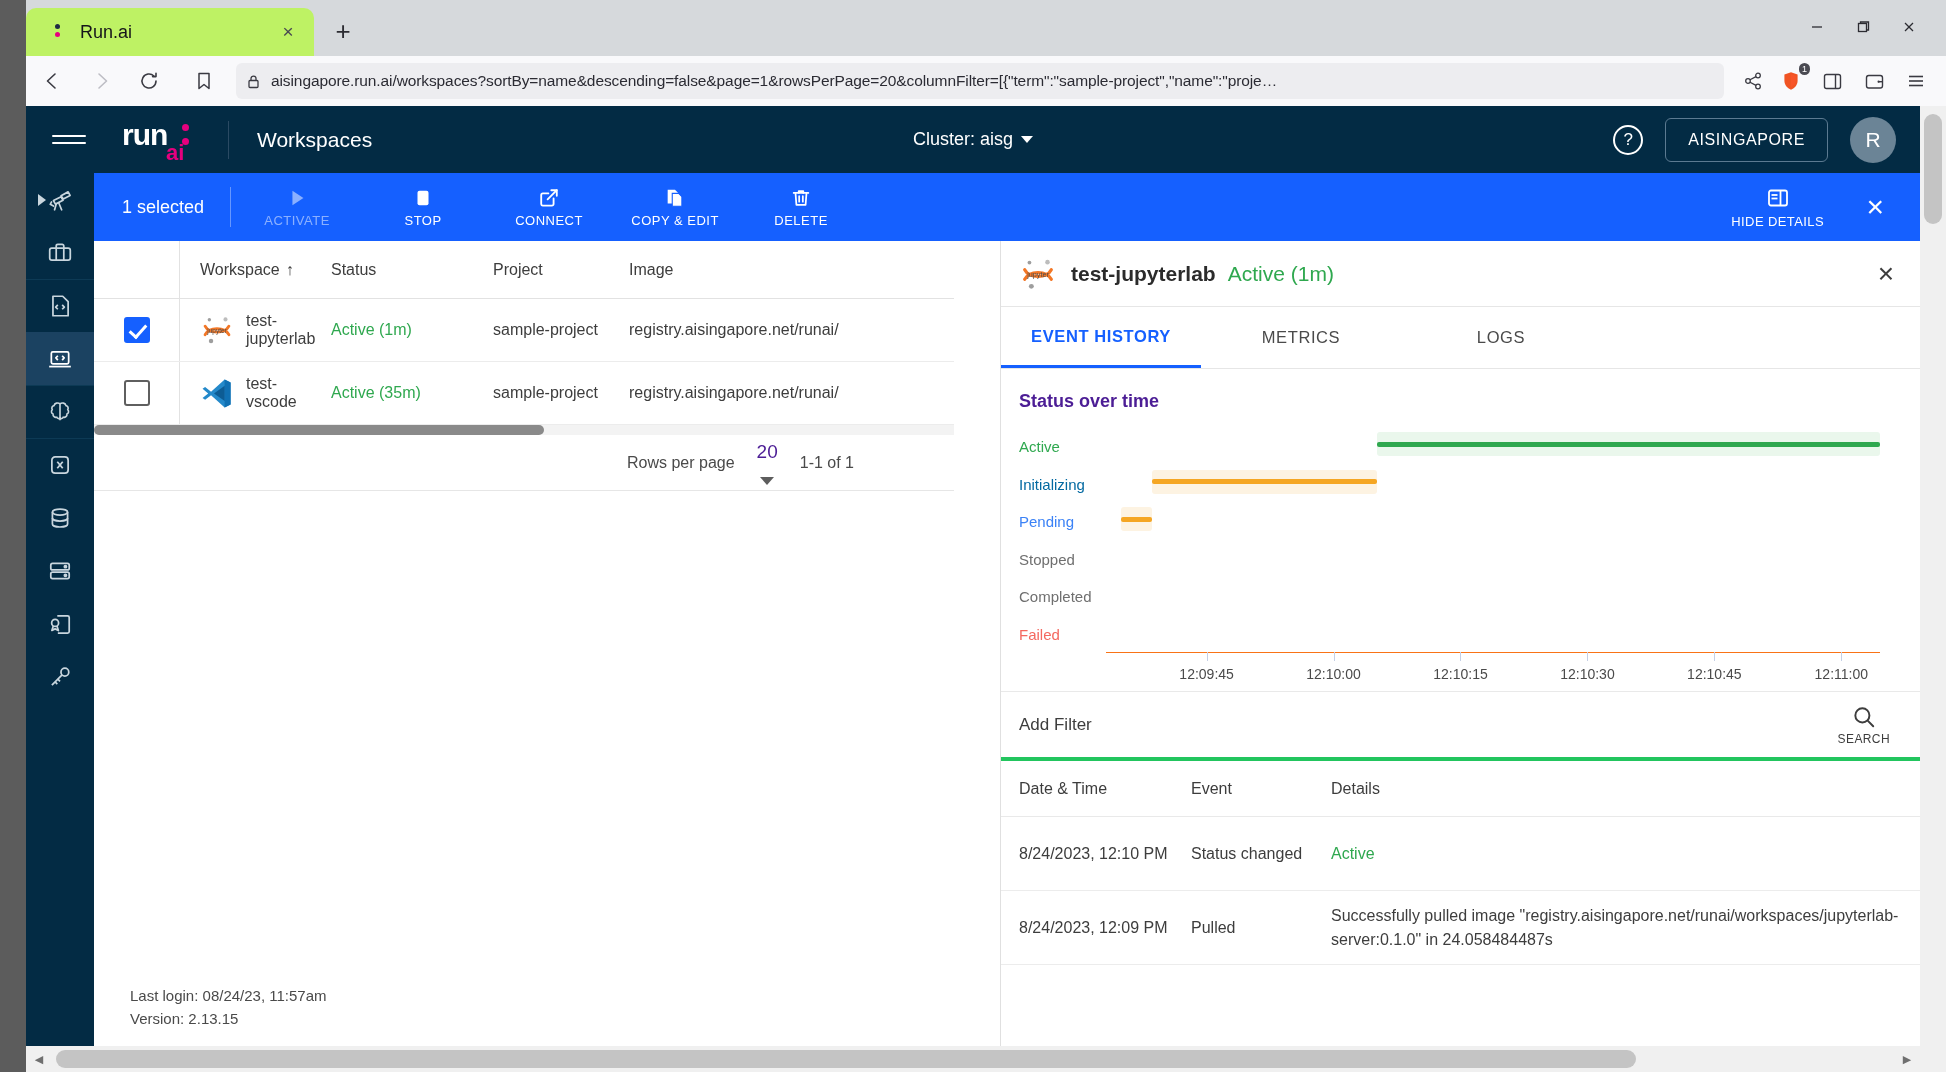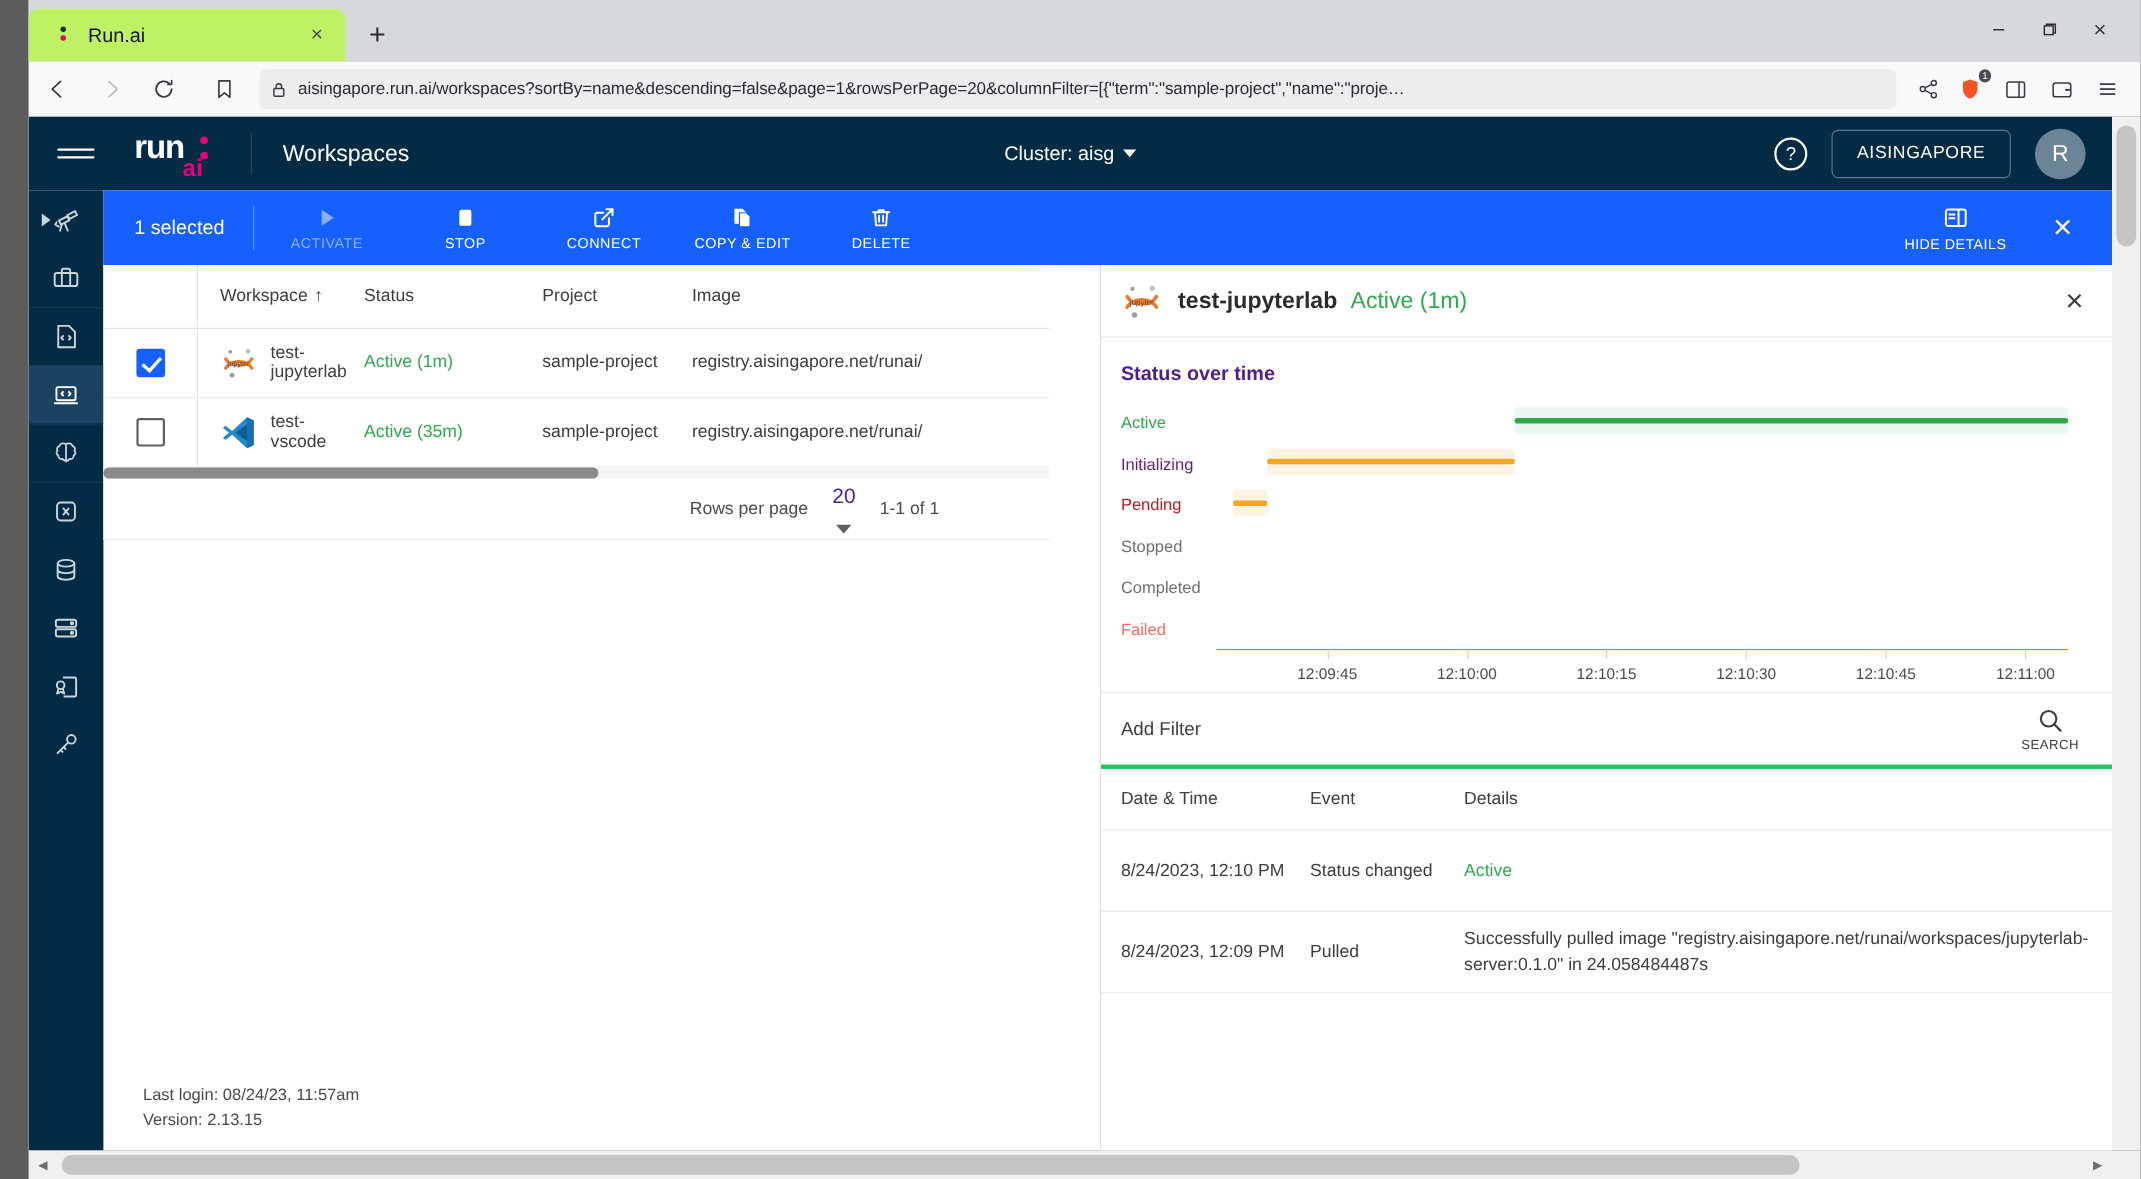--- a/index.html
+++ b/index.html
@@ -656,39 +656,44 @@
             <circle cx="13" cy="33" r="2.6" fill="#9e9e9e"></circle>
           <path d="M6 15.5a15 11 0 0 0 28 0" fill="none" stroke="#f37726" stroke-width="3.4" stroke-linecap="round"></path>
           <path d="M6 25.5a15 11 0 0 1 28 0" fill="none" stroke="#f37726" stroke-width="3.4" stroke-linecap="round"></path>
           <text x="20" y="23.5" font-size="7.6" fill="#4d4d4d" text-anchor="middle" font-family="Liberation Sans, sans-serif">jupyter</text>
         </svg>
         <div class="detail-title">test-jupyterlab</div>
         <div class="detail-status">Active (1m)</div>
         <div class="detail-close">×</div>
       </div>
 
+      <div class="tabs">
+        <div class="tabitem active">EVENT HISTORY</div>
+        <div class="tabitem">METRICS</div>
+        <div class="tabitem">LOGS</div>
+      </div>
 
       <div class="chartbox">
         <div class="chart-title">Status over time</div>
         <div class="lanes">
 
           <div class="lane">
             <span class="lbl" style="color:#2fa84f">Active</span>
             <span class="bar-bg" style="left:calc(105px + 0.35*(100% - 145px)); width:calc(0.65*(100% - 145px)); background:#eaf7ec;"></span>
             <span class="bar" style="left:calc(105px + 0.35*(100% - 145px)); width:calc(0.65*(100% - 145px)); background:#2fa84f;"></span>
           </div>
 
           <div class="lane">
-            <span class="lbl" style="color:#701a75">Initializing</span>
+            <span class="lbl" style="color:#0369a1">Initializing</span>
             <span class="bar-bg" style="left:calc(105px + 0.06*(100% - 145px)); width:calc(0.29*(100% - 145px)); background:#fdf3e2;"></span>
             <span class="bar" style="left:calc(105px + 0.06*(100% - 145px)); width:calc(0.29*(100% - 145px)); background:#f5a623;"></span>
           </div>
 
           <div class="lane">
-            <span class="lbl" style="color:#b91c1c">Pending</span>
+            <span class="lbl" style="color:#3b82f6">Pending</span>
             <span class="bar-bg" style="left:calc(105px + 0.02*(100% - 145px)); width:calc(0.04*(100% - 145px)); background:#fdf3e2;"></span>
             <span class="bar" style="left:calc(105px + 0.02*(100% - 145px)); width:calc(0.04*(100% - 145px)); background:#f5a623;"></span>
           </div>
 
           <div class="lane">
             <span class="lbl" style="color:#6f6f6f">Stopped</span>
           </div>
           <div class="lane">
             <span class="lbl" style="color:#6f6f6f">Completed</span>
           </div>

